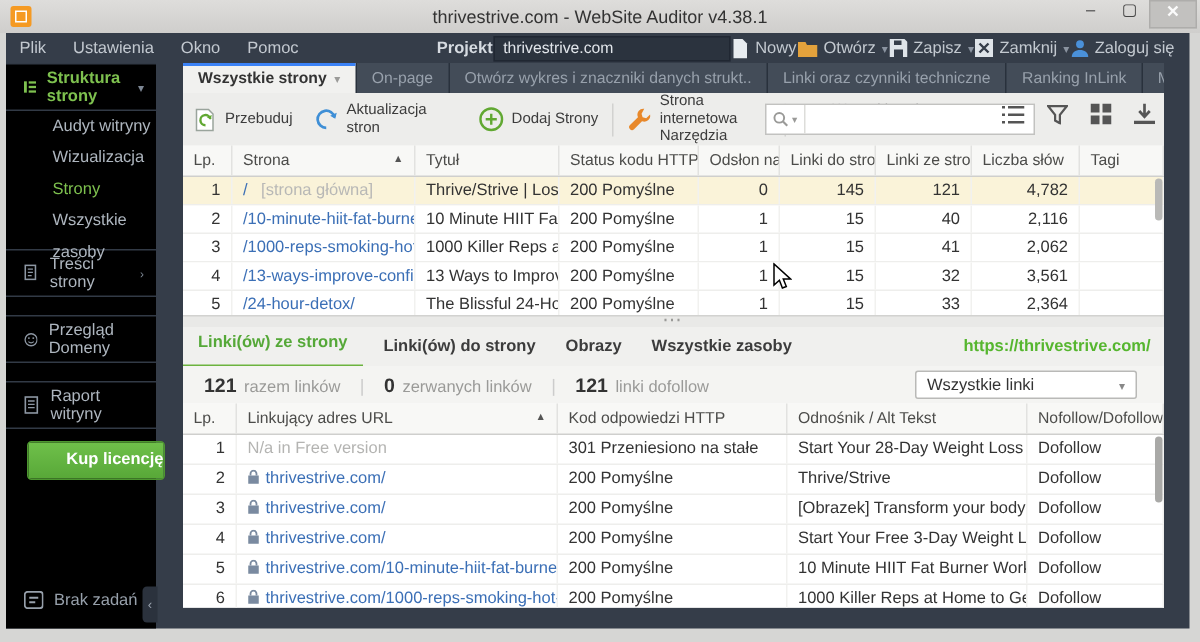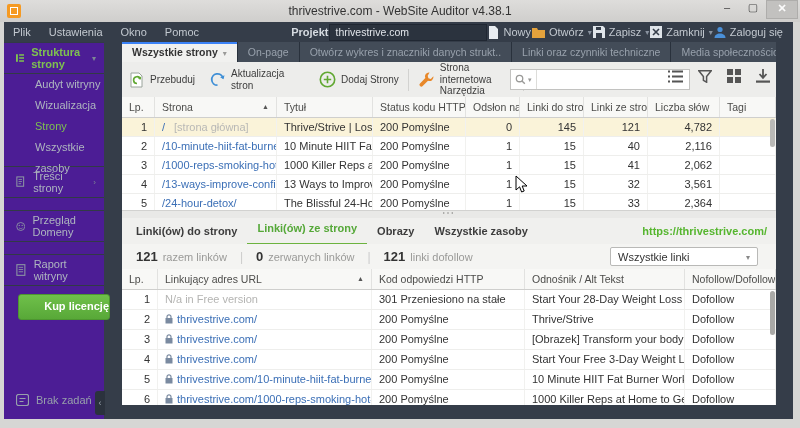--- a/index.html
+++ b/index.html
@@ -18,21 +18,21 @@
   .menubar{position:absolute;left:0;top:0;right:0;height:20px;display:flex;align-items:center;font-size:11px;color:#c3c9d0;}
   .menu-item{padding:0 9px;line-height:20px;}
   .menubar-right{margin-left:auto;display:flex;align-items:center;gap:1px;padding-right:10px;}
   .proj-label{font-weight:bold;color:#d6dbe1;}
   .proj-select{width:146px;height:15px;background:#2b333e;border:1px solid #202732;color:#e1e5ea;font-size:10.5px;line-height:15px;padding:0 5px;display:flex;flex-direction:column;}
   .proj-select .chev{margin-left:auto;color:#8a93a0;font-size:8px;}
   .mb-btn{display:flex;align-items:center;gap:4px;color:#c3c9d0;font-size:11px;}
   .mb-btn svg{display:block;}
   .chev-s{color:#8a93a0;font-size:8px;}
   
-  .sidebar{position:absolute;left:0;top:20px;bottom:0;width:100px;background:#4c1d95;font-size:11px;color:#aeb6bf;}
+  .sidebar{position:absolute;left:0;top:20px;bottom:0;width:100px;background:#000000;font-size:11px;color:#aeb6bf;}
   .sb-section{height:30px;display:flex;align-items:center;gap:7px;padding:0 8px 0 12px;border-top:1px solid #323a46;border-bottom:1px solid #323a46;}
   .sb-section .chev{margin-left:auto;font-size:8px;color:#7d8794;}
   .sb-green{color:#7ec14f;font-weight:bold;}
   .sb-sub{height:21px;line-height:21px;padding-left:31px;}
   .sb-sub.active{color:#7ec14f;}
   .buy-btn{position:absolute;left:14px;top:252px;width:90px;height:24px;background:linear-gradient(#6fc04a,#58a838);border:1px solid #4d9630;border-radius:3px;color:#fff;font-weight:bold;font-size:11px;text-align:right;line-height:23px;}
   .no-tasks{position:absolute;left:12px;bottom:13px;display:flex;align-items:flex-end;gap:7px;color:#97a0ab;font-size:11px;}
   .collapse-handle{position:absolute;right:-1px;bottom:4px;width:10px;height:24px;background:#2b323d;border-radius:3px 0 0 3px;color:#9aa3ae;font-size:9px;text-align:center;line-height:24px;}
   
   .content{position:absolute;left:118px;top:20px;width:654px;bottom:14px;background:#f0f0ee;overflow:hidden;}
@@ -209,20 +209,21 @@
       <div class="collapse-handle">‹</div>
     </div>
 
     <div class="content">
 
       <div class="tabbar">
         <div class="tab active"><span>Wszystkie strony</span><span class="chev">▾</span></div>
         <div class="tab">On-page</div>
         <div class="tab">Otwórz wykres i znaczniki danych strukt..</div>
         <div class="tab">Linki oraz czynniki techniczne</div>
+        <div class="tab">Ranking InLink</div>
         <div class="tab">Media społecznościowe</div>
 
       </div>
 
       <div class="toolbar">
         <div class="tb-btn">
           <svg width="16" height="16" viewBox="0 0 16 16">
               <path d="M2 1h8l3 3v11H2z" fill="#fff" stroke="#9aa49c" stroke-width="1"></path>
               <path d="M8 11.5a3.4 3.4 0 1 1 3.3-4.2" fill="none" stroke="#61a832" stroke-width="1.6"></path>
               <path d="M12.2 4.6l-0.7 3-2.6-1.4z" fill="#61a832"></path>
@@ -355,22 +356,22 @@
           <span class="td"></span>
         </div>
         <div class="vscroll" style="top:22px;height:28px;"></div>
       </div>
 
       <div class="splitter">
           <span class="dots">⋯</span>
         </div>
 
       <div class="lp-tabs">
+        <span class="lp-tab active">Linki(ów) ze strony</span>
         <span class="lp-tab first">Linki(ów) do strony</span>
-        <span class="lp-tab active">Linki(ów) ze strony</span>
         <span class="lp-tab">Obrazy</span>
         <span class="lp-tab">Wszystkie zasoby</span>
         <span class="lp-url">https://thrivestrive.com/</span>
       </div>
 
       <div class="stats">
         <span class="stat">
             <span class="v">121</span>
             <span class="l">razem linków</span>
           </span>

